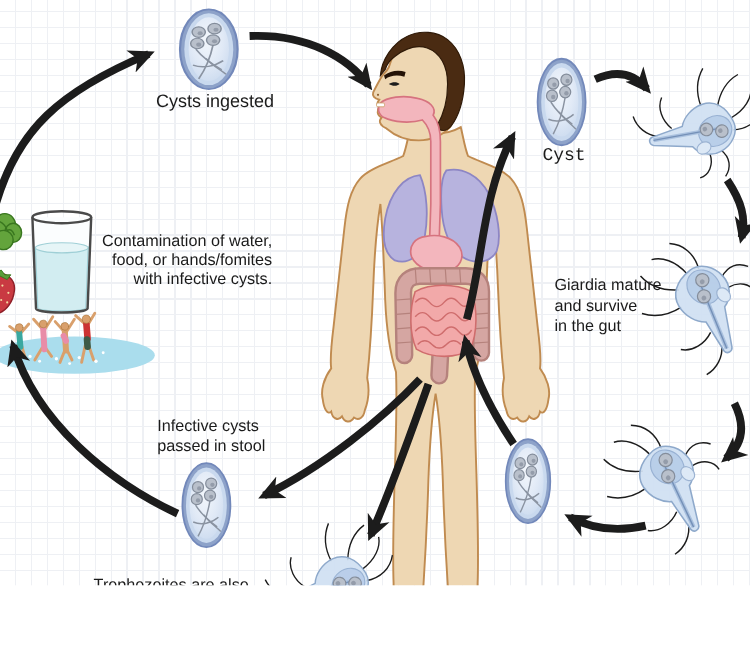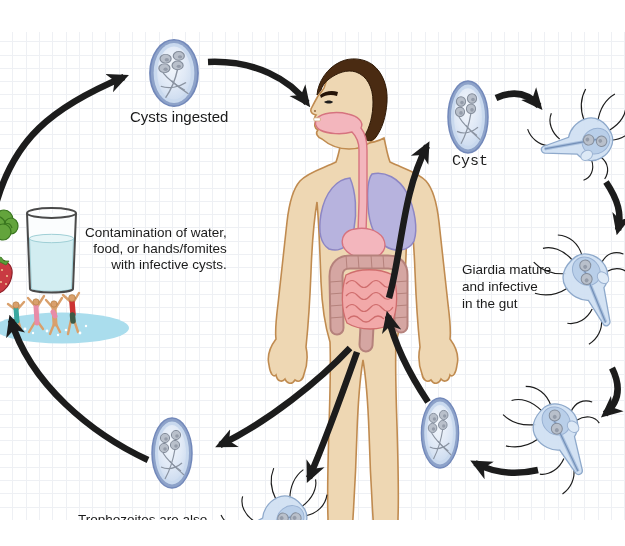--- a/index.html
+++ b/index.html
@@ -3,21 +3,20 @@
 <meta charset="utf-8">
 <style>
   html,body{margin:0;padding:0;background:#fff;}
   .stage{
     position:relative;width:625px;height:488px;overflow:hidden;
     background-color:var(--background,#fff);
     background-image:
       repeating-linear-gradient(0deg, transparent 0px, transparent 12.3px, var(--grid,#eef0f4) 12.3px, var(--grid,#eef0f4) 13.3px),
       repeating-linear-gradient(90deg, transparent 0px, transparent 12.3px, var(--grid,#eef0f4) 12.3px, var(--grid,#eef0f4) 13.3px);
     font-family:"Liberation Sans", sans-serif;
-    margin-top:32px;
   }
   .stage svg{position:absolute;left:0;top:0;}
   .lbl{
     position:absolute;color:var(--text,#1b1b1b);font-size:13.5px;line-height:16.5px;
     white-space:pre-line;letter-spacing:0;
   }
   .lbl.step{font-size:15px;line-height:17px;}
   #lbl-cysts-ingested{left:130px;top:76px;}
   #lbl-contamination{left:85px;top:193px;line-height:16px;text-align:right;}
   #lbl-cyst{left:452px;top:121px;font-family:Liberation Mono, monospace;}
@@ -310,19 +309,21 @@
 
   <path class="thin" d="M 206 536 C 216 532, 222 533, 231 528"></path>
 </svg>
 
   <div class="lbl step" id="lbl-cysts-ingested">Cysts ingested</div>
   <div class="lbl" id="lbl-contamination">Contamination of water,
 food, or hands/fomites
 with infective cysts.</div>
   <div class="lbl step" id="lbl-cyst">Cyst</div>
   <div class="lbl" id="lbl-giardia">Giardia mature
-and infective
+and survive
 in the gut</div>
+  <div class="lbl" id="lbl-infective">Infective cysts
+passed in stool</div>
   <div class="lbl" id="lbl-troph-note">Trophozoites are also
 passed in stool but
 they do not survive
 in the environment</div>
 </div>
 
 </body></html>

